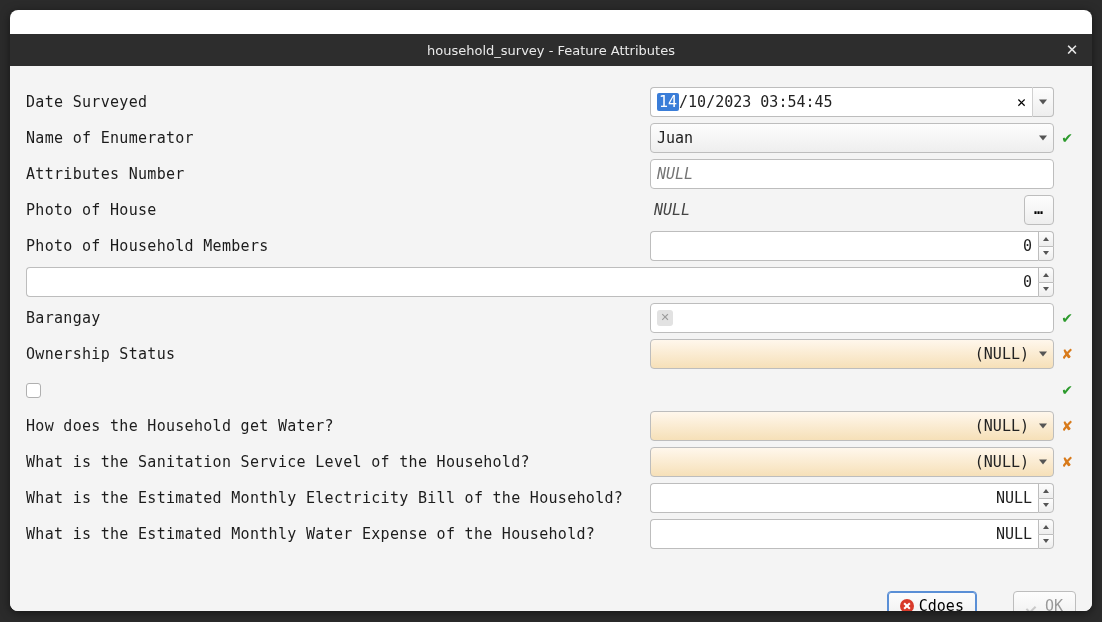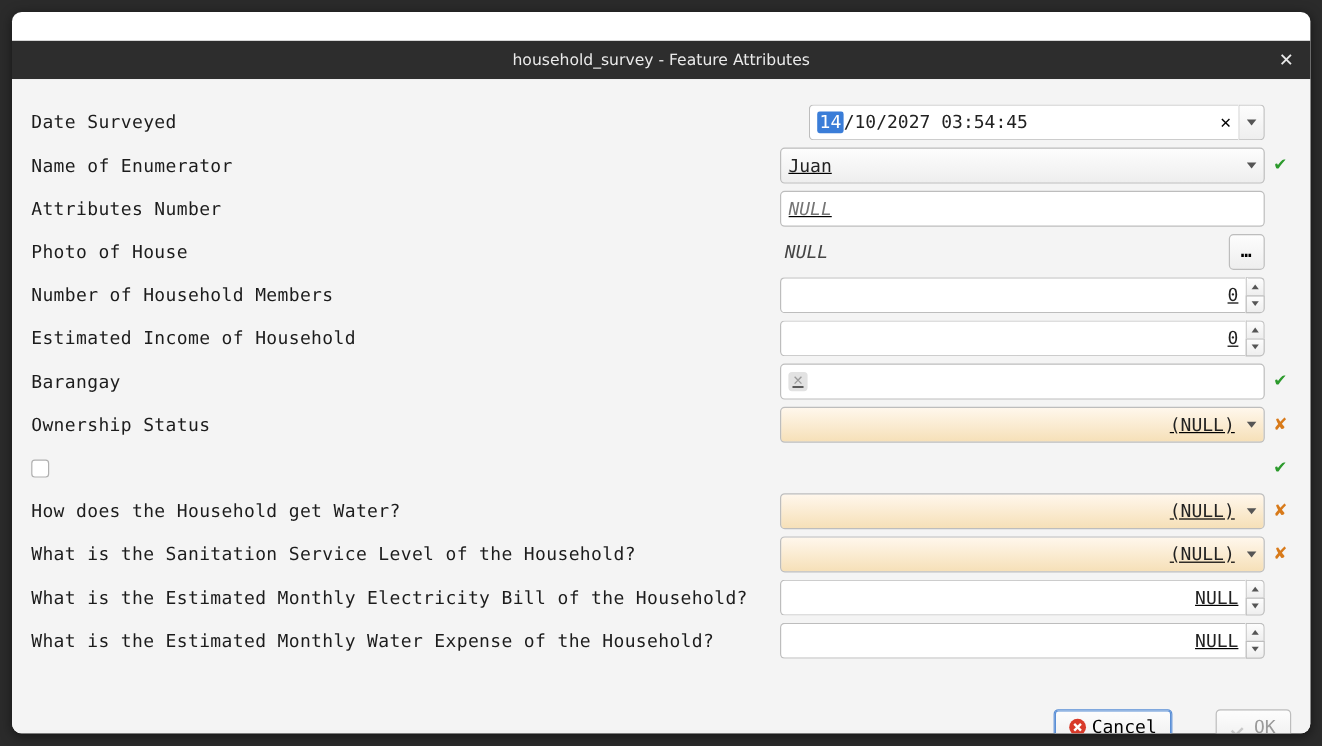--- a/index.html
+++ b/index.html
@@ -90,21 +90,20 @@
     height: 30px;
     border: 1px solid #bdbdbd;
     border-radius: 4px;
     background: #ffffff;
     display: flex;
     align-items: center;
     padding: 0 6px;
     flex: 1;
     position: relative;
     font-family: inherit;
-    text-decoration: underline;
   }
   .combo {
     background: linear-gradient(#fdfdfd, #eeeeee);
     cursor: pointer;
     padding-right: 24px;
   }
   .combo.invalid {
     background: linear-gradient(#fff7ec, #f6e0b8);
     justify-content: flex-end;
   }
@@ -145,21 +144,20 @@
     flex: 1;
     display: flex;
     border: 1px solid #bdbdbd;
     border-right: none;
     border-top-left-radius: 4px;
     border-bottom-left-radius: 4px;
     height: 30px;
     align-items: center;
     background: #fff;
     padding: 0 6px;
-    margin-left: 24px;
   }
   .date-seg {
     color: #222;
   }
   .date-seg.sel {
     background: #3a7dd8;
     color: #fff;
     padding: 0 2px;
     border-radius: 2px;
   }
@@ -316,21 +314,21 @@
 
   <div class="content">
     <div class="form">
 
       <div class="row">
         <div class="label">Date Surveyed</div>
         <div class="field">
           <div class="date-wrap">
             <div class="date-main">
               <span class="date-seg sel">14</span>
-              <span class="date-seg">/10/2027 03:54:45</span>
+              <span class="date-seg">/10/2023 03:54:45</span>
               <span style="flex:1"></span>
               <span class="clear-x">✕</span>
             </div>
             <div class="date-drop">
               <div class="caret"></div>
             </div>
           </div>
         </div>
         <div class="status none">·</div>
       </div>
@@ -361,37 +359,36 @@
         <div class="field">
           <div class="photo-row">
             <div class="photo-text">NULL</div>
             <div class="photo-btn">…</div>
           </div>
         </div>
         <div class="status none">·</div>
       </div>
 
       <div class="row">
-        <div class="label">Number of Household Members</div>
+        <div class="label">Photo of Household Members</div>
         <div class="field">
           <div class="spin-wrap">
             <div class="spin-input">
               <span class="val">0</span>
             </div>
             <div class="spinners">
               <div class="spin-btn up"></div>
               <div class="spin-btn down"></div>
             </div>
           </div>
         </div>
         <div class="status none">·</div>
       </div>
 
       <div class="row">
-        <div class="label">Estimated Income of Household</div>
         <div class="field">
           <div class="spin-wrap">
             <div class="spin-input">
               <span class="val">0</span>
             </div>
             <div class="spinners">
               <div class="spin-btn up"></div>
               <div class="spin-btn down"></div>
             </div>
           </div>
@@ -480,21 +477,21 @@
           </div>
         </div>
         <div class="status none">·</div>
       </div>
 
     </div>
 
     <div class="buttons">
       <div class="btn focus">
         <span class="ic-cancel"></span>
-        <span><span class="u">C</span><span>ancel</span></span>
+        <span><span class="u">C</span><span>does</span></span>
       </div>
       <div class="btn disabled">
         <span class="ic-ok"></span>
         <span><span class="u">O</span><span>K</span></span>
       </div>
     </div>
   </div>
 </div>
 
 </body></html>

